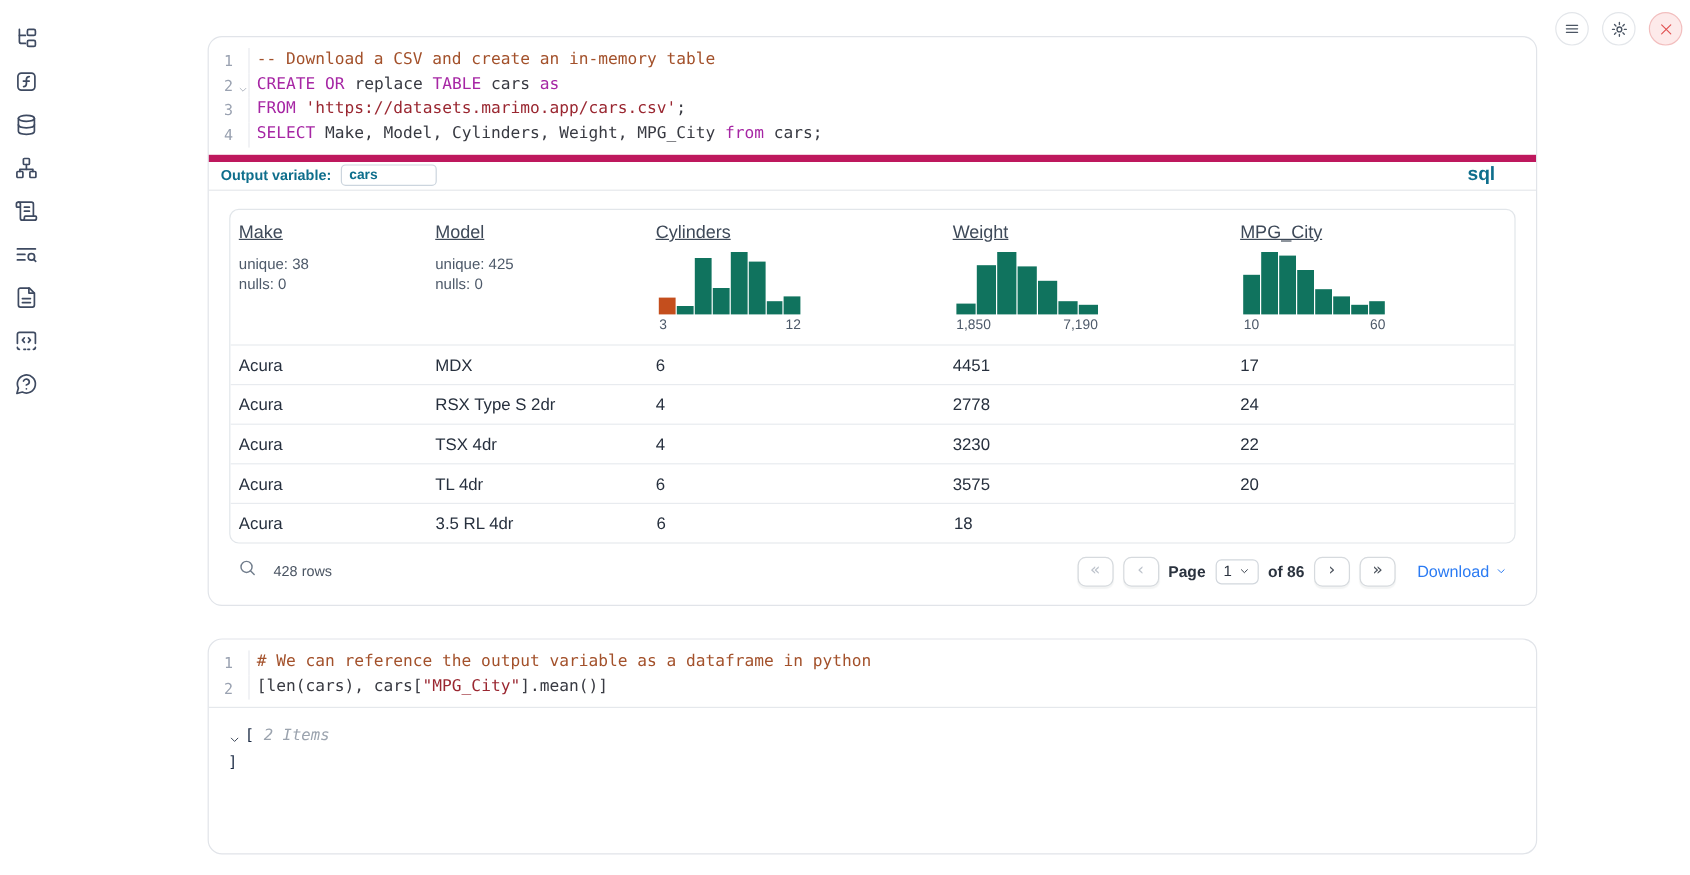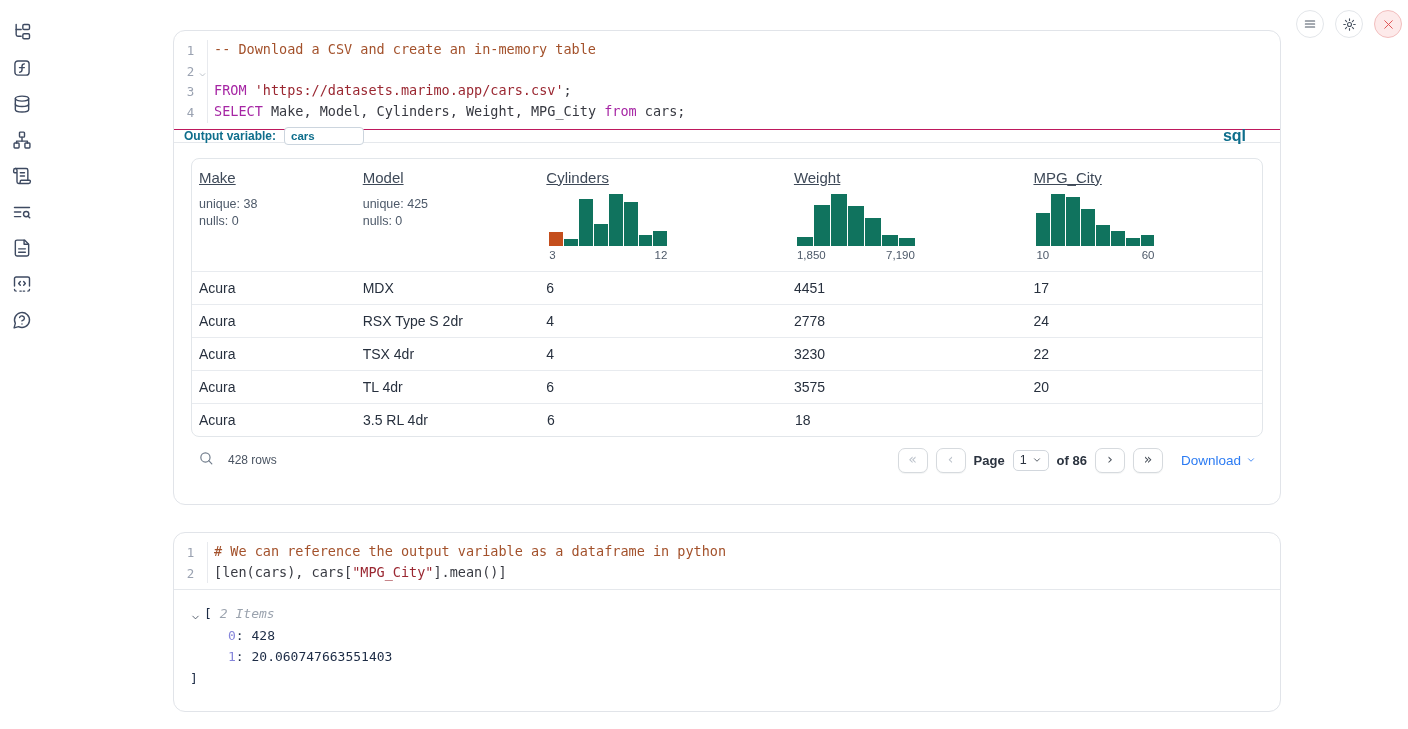--- a/index.html
+++ b/index.html
@@ -37,21 +37,21 @@
     padding-top:1px; }
   .fold { position:absolute; right:0px; top:4px; width:9px; height:9px; }
   .fold svg { width:9px; height:9px; stroke:#aab1bb; fill:none; stroke-width:2; }
   .code-text { margin-left:6px; white-space:pre; color:#383a42; }
   .tk-kw  { color:var(--keyword); }
   .tk-cm  { color:var(--comment); }
   .tk-str { color:var(--string); }
   .tk-pl  { color:#383a42; }
 
   
-  .outvar-bar { height:14px; border-top:1px solid #be185d; border-bottom:1px solid #e5e8ec;
+  .outvar-bar { height:30px; border-top:6px solid #be185d; border-bottom:1px solid #e5e8ec;
     display:flex; align-items:center; padding:0 34px 0 10px; }
   .outvar-label { font-size:12px; font-weight:700; color:var(--accent); }
   .outvar-input { margin-left:8px; width:80px; height:18px; border:1px solid #ccd5de;
     border-radius:4px; font-family:"Liberation Sans",sans-serif; font-size:11.5px;
     font-weight:700; color:var(--accent); padding:0 6px; outline:none; }
   .lang-badge { margin-left:auto; font-size:16px; font-weight:700; color:var(--accent); cursor:pointer; }
 
   
   .output-area { padding:15px 17px 0 17px; }
   .data-table { border:1px solid #e2e6ea; border-radius:8px; overflow:hidden; }
@@ -209,20 +209,21 @@
 <div class="cell cell1">
   <div class="code-area" id="cell1-code">
       <div class="code-line">
         <span class="ln">1</span>
         <span class="code-text"><span class="tk-cm">-- Download a CSV and create an in-memory table</span></span>
       </div>
       <div class="code-line">
         <span class="ln">2<span class="fold"><svg viewBox="0 0 24 24">
               <path d="m5 9 7 7 7-7"></path>
             </svg></span></span>
+        <span class="code-text"><span class="tk-kw">CREATE</span><span class="tk-pl"> </span><span class="tk-kw">OR</span><span class="tk-pl"> replace </span><span class="tk-kw">TABLE</span><span class="tk-pl"> cars </span><span class="tk-kw">as</span></span>
       </div>
       <div class="code-line">
         <span class="ln">3</span>
         <span class="code-text"><span class="tk-kw">FROM</span><span class="tk-pl"> </span><span class="tk-str">'https://datasets.marimo.app/cars.csv'</span><span class="tk-pl">;</span></span>
       </div>
       <div class="code-line">
         <span class="ln">4</span>
         <span class="code-text"><span class="tk-kw">SELECT</span><span class="tk-pl"> Make, Model, Cylinders, Weight, MPG_City </span><span class="tk-kw">from</span><span class="tk-pl"> cars;</span></span>
       </div>
     </div>
@@ -395,19 +396,15 @@
   <div class="tree-area">
     <div class="tree-line1">
       <span class="tree-chev">
         <svg viewBox="0 0 24 24">
             <path d="m6 9 6 6 6-6"></path>
           </svg>
       </span>
       <span>[</span>
       <span class="tree-items-label">2 Items</span>
     </div>
-    <div id="tree-entries">
-        <div class="tree-entry"><span class="tree-key">0</span><span>: 428</span></div>
-        <div class="tree-entry"><span class="tree-key">1</span><span>: 20.060747663551403</span></div>
-      </div>
     <div>]</div>
   </div>
 </div>
 
 </body></html>

